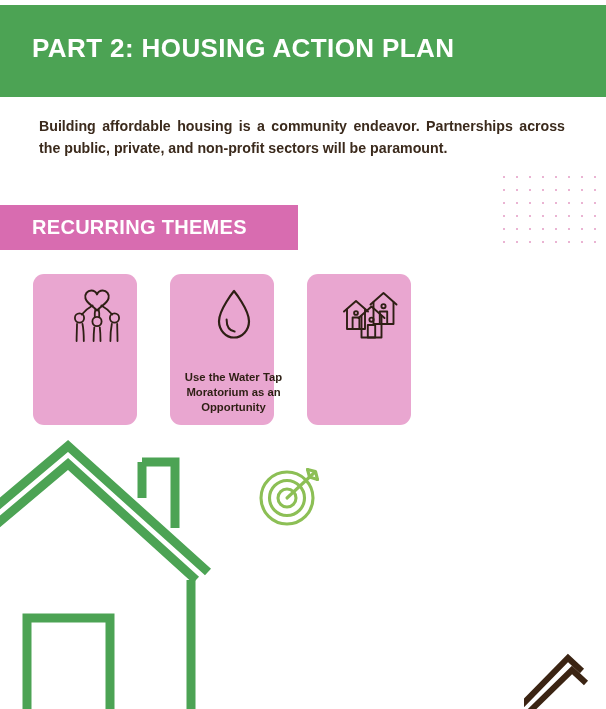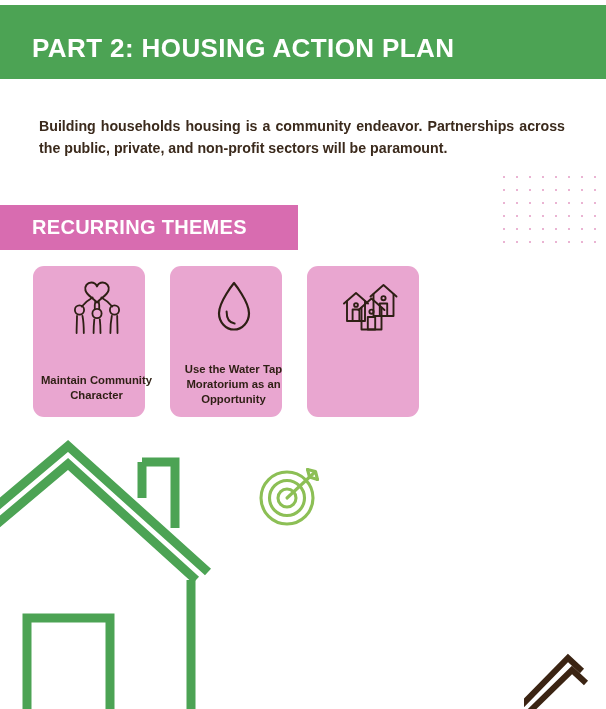--- a/index.html
+++ b/index.html
@@ -18,21 +18,21 @@
     background: #ffffff;
     overflow: hidden;
   }
 
   
   .header-bar {
     position: absolute;
     left: 0;
     top: 5px;
     width: 606px;
-    height: 74px;
+    height: 92px;
     background: #4CA354;
   }
   .header-title {
     position: absolute;
     left: 32px;
     top: 28px;
     font-size: 26px;
     font-weight: bold;
     color: #ffffff;
     letter-spacing: 0.4px;
@@ -91,22 +91,22 @@
   
   .cards {
     position: absolute;
     left: 33px;
     top: 262px;
     width: 540px;
     height: 151px;
   }
   .theme-card {
     position: absolute;
-    top: 4px;
-    width: 112px;
+    top: 12px;
+    width: 104px;
     height: 151px;
     background: #E9A6D0;
     border-radius: 11px;
   }
   .theme-card:nth-child(1) { left: 0px; }
   .theme-card:nth-child(2) { left: 137px; }
   .theme-card:nth-child(3) { left: 274px; }
   .theme-card:nth-child(4) { left: 413px; }
 
   .card-icon {
@@ -180,21 +180,21 @@
 </style>
 </head>
 <body>
 
 <div id="page">
 
   <div class="header-bar">
     <div class="header-title">PART 2: HOUSING ACTION PLAN</div>
   </div>
 
-  <div class="intro">Building households housing is a community endeavor. Partnerships across the public, private, and non-profit sectors will be paramount.</div>
+  <div class="intro">Building affordable housing is a community endeavor. Partnerships across the public, private, and non-profit sectors will be paramount.</div>
 
   <div class="dot-grid">
       <div class="dot" style="left: 0px; top: 0px; background: rgb(227, 155, 196);"></div>
       <div class="dot" style="left: 13px; top: 0px; background: rgb(227, 155, 196);"></div>
       <div class="dot" style="left: 26px; top: 0px; background: rgb(227, 155, 196);"></div>
       <div class="dot" style="left: 39px; top: 0px; background: rgb(227, 155, 196);"></div>
       <div class="dot" style="left: 52px; top: 0px; background: rgb(227, 155, 196);"></div>
       <div class="dot" style="left: 65px; top: 0px; background: rgb(227, 155, 196);"></div>
       <div class="dot" style="left: 78px; top: 0px; background: rgb(227, 155, 196);"></div>
       <div class="dot" style="left: 91px; top: 0px; background: rgb(227, 155, 196);"></div>
@@ -259,21 +259,20 @@
           <path d="M28.3 39.4 C27.8 44 27.6 48 27.6 53" stroke="#2E1F14" stroke-width="1.8" fill="none" stroke-linecap="round"></path>
           <path d="M33.8 39.4 C34.4 44 34.5 48 34.5 53" stroke="#2E1F14" stroke-width="1.8" fill="none" stroke-linecap="round"></path>
           <path d="M45.8 36 C44.8 41 44.4 46 44.4 53" stroke="#2E1F14" stroke-width="1.8" fill="none" stroke-linecap="round"></path>
           <path d="M51.2 36 C51.2 41 51.5 46 51.5 53" stroke="#2E1F14" stroke-width="1.8" fill="none" stroke-linecap="round"></path>
           <path d="M15.8 26.5 C19.5 22 23 19.5 26.6 17.5" stroke="#2E1F14" stroke-width="1.8" fill="none" stroke-linecap="round"></path>
           <path d="M46.2 26.5 C42.5 22 39 19.5 35.4 17.5" stroke="#2E1F14" stroke-width="1.8" fill="none" stroke-linecap="round"></path>
           <path d="M28.8 29.3 C28.6 26 28.8 23.5 29.4 21.3" stroke="#2E1F14" stroke-width="1.8" fill="none" stroke-linecap="round"></path>
           <path d="M33.2 29.3 C33.4 26 33.2 23.5 32.6 21.3" stroke="#2E1F14" stroke-width="1.8" fill="none" stroke-linecap="round"></path>
         </svg>
       </div>
-      <div class="card-label">Maintain Community Character</div>
     </div>
 
     <div class="theme-card tall-label">
       <div class="card-icon">
         <svg width="42" height="56" viewBox="0 0 42 56" fill="none">
           <path d="M21 3 C21 3 6 21.5 6 33.2 C6 42 12.7 49.5 21 49.5 C29.3 49.5 36 42 36 33.2 C36 21.5 21 3 21 3 Z" stroke="#2E1F14" stroke-width="2.2" fill="none" stroke-linejoin="round"></path>
           <path d="M13.6 31.5 C13.6 38.5 16.5 42.8 21.6 43.6" stroke="#2E1F14" stroke-width="2" fill="none" stroke-linecap="round"></path>
         </svg>
       </div>
       <div class="card-label">Use the Water Tap Moratorium as an Opportunity</div>

